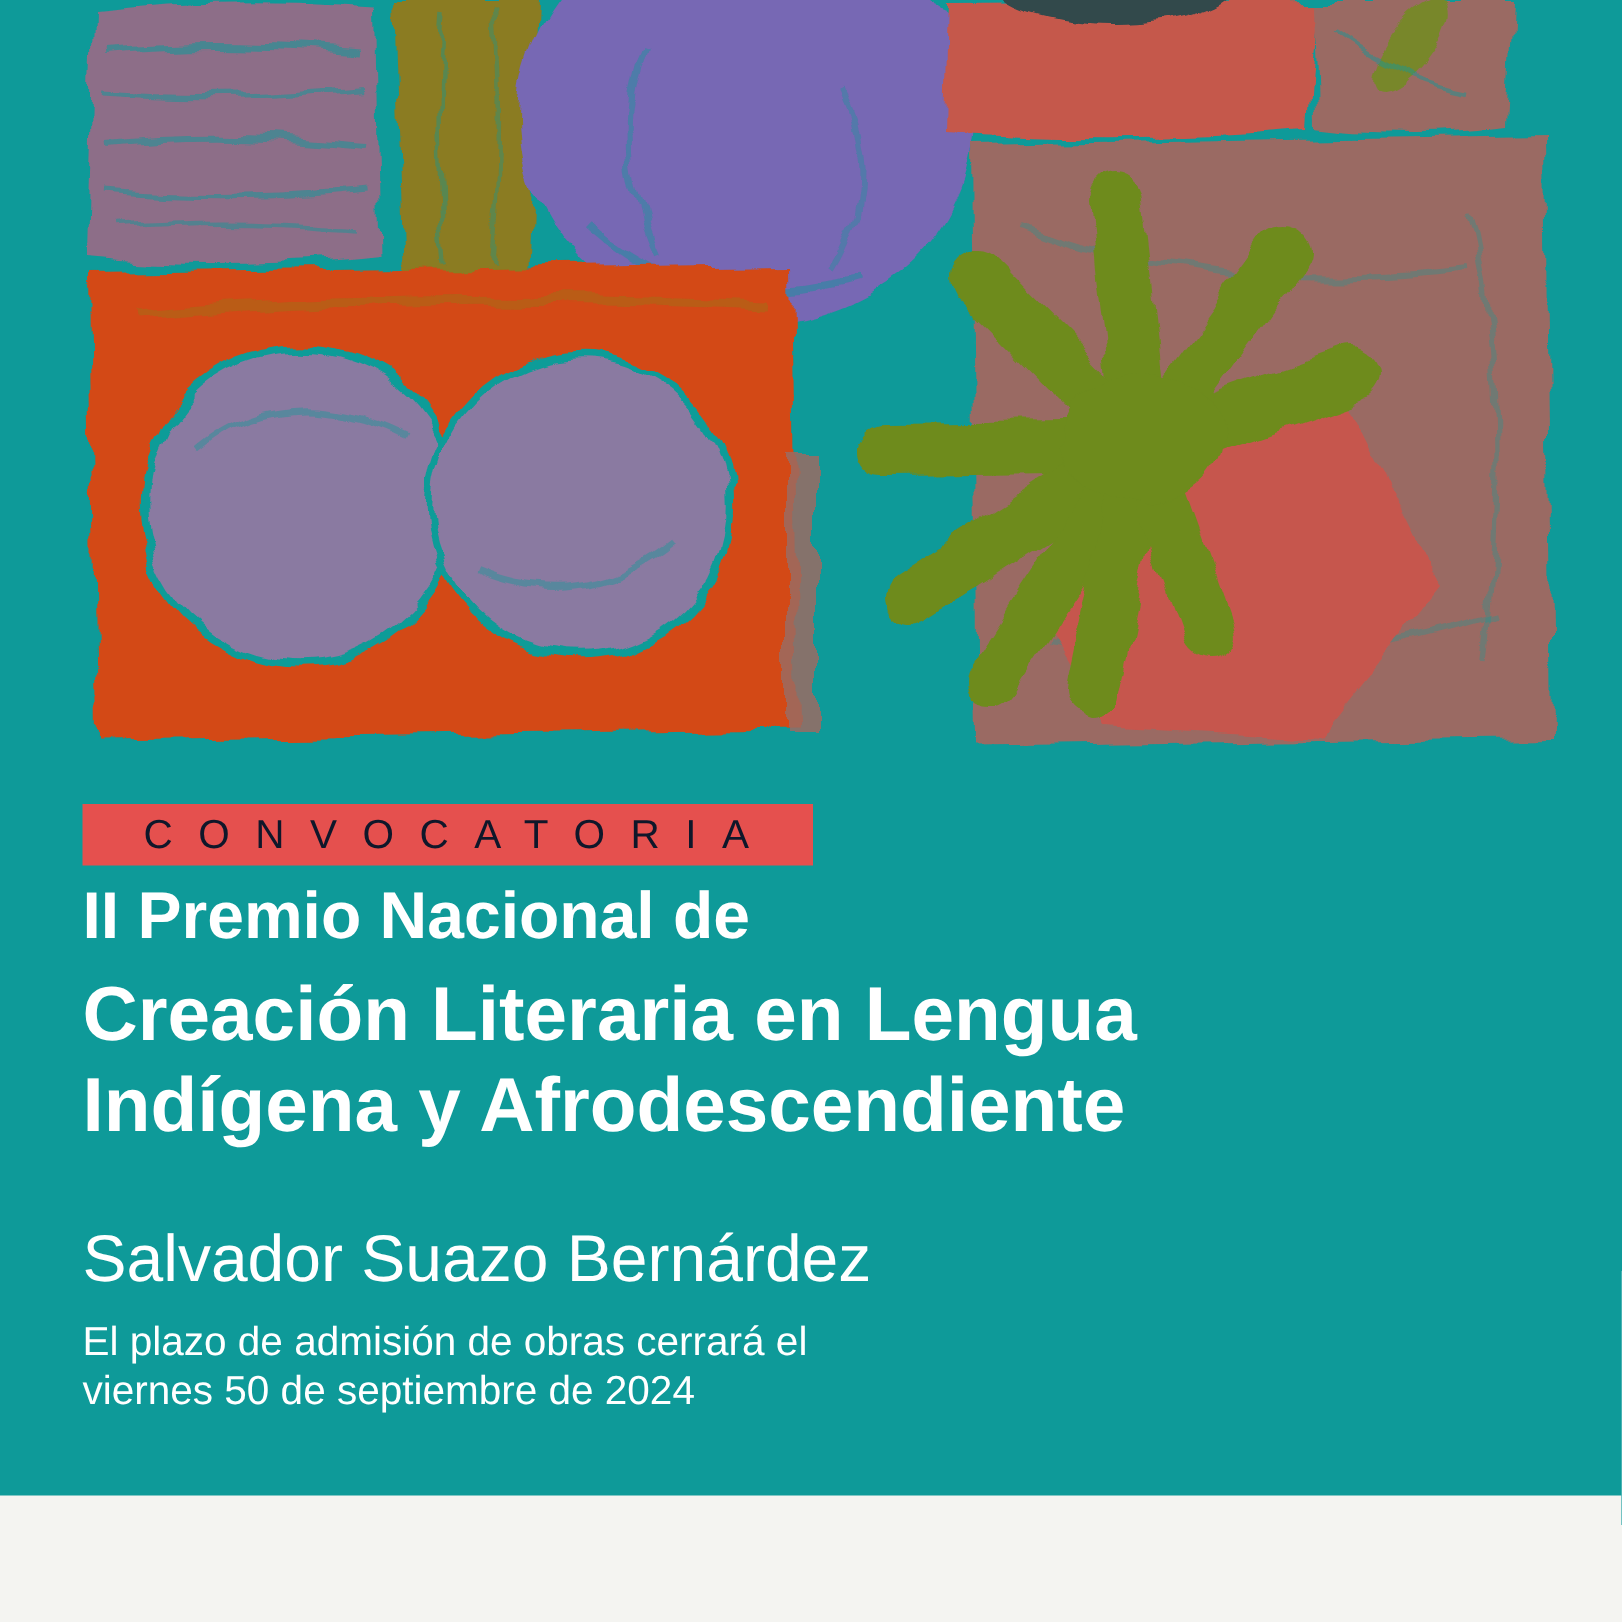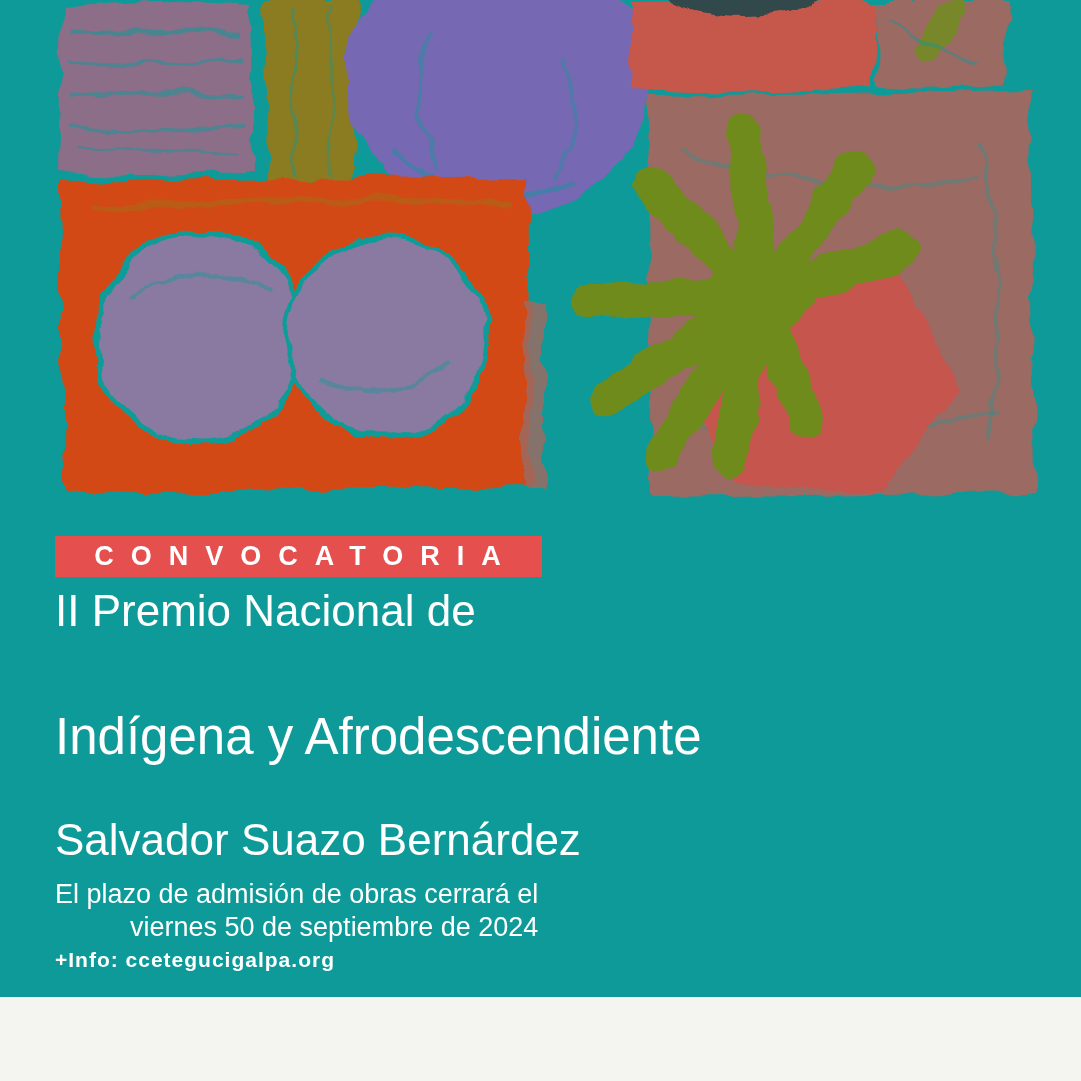--- a/index.html
+++ b/index.html
@@ -7,31 +7,31 @@
   body { font-family:"Liberation Sans", sans-serif; }
   #poster {
     position:relative; width:1081px; height:1081px;
     background:#0E9A99; overflow:hidden;
   }
   #artwork { position:absolute; left:0; top:0; }
 
   
   .badge {
     position:absolute; left:55px; top:536px; width:487px; height:41px;
-    background:#E5504E; color:#ffffff; font-size:27px; font-weight:700;
+    background:#E5504E; color:#0f172a; font-size:27px; font-weight:400;
     letter-spacing:17px; text-align:center; line-height:41px; padding-left:15px;
     white-space:nowrap;
   }
   .title-line { position:absolute; left:55px; color:#FFFFFF; white-space:nowrap; }
-  .t1 { top:586px; font-size:44px; font-weight:400; }
+  .t1 { top:586px; font-size:44px; font-weight:700; }
   .t2 { top:646px; font-size:51px; font-weight:700; }
-  .t3 { top:707px; font-size:51px; font-weight:400; }
+  .t3 { top:707px; font-size:51px; font-weight:700; }
   .t4 { top:773px; font-size:44px; font-weight:400;margin-top:42px; }
   .deadline { position:absolute; left:55px; top:878px; color:#FFFFFF;
-    font-size:27px; line-height:33px; font-weight:400; white-space:nowrap;text-align:right; }
+    font-size:27px; line-height:33px; font-weight:400; white-space:nowrap; }
   .info { position:absolute; left:55px; top:948px; color:#FFFFFF;
     font-size:21px; font-weight:700; letter-spacing:1px; white-space:nowrap; }
 
   
   .footer-band { position:absolute; left:0; top:997px; width:1081px; height:84px;
     background:#F4F4F1; }
 </style>
 </head>
 <body>
 
@@ -110,29 +110,29 @@
         <path d="M90 210 q 180 -16 420 -6" stroke="#8B7B22" stroke-width="6" fill="none" opacity="0.35"></path>
       </g>
 
       <rect x="524" y="302" width="20" height="188" fill="#9A6B63" opacity="0.85"></rect>
     </g>
   </svg>
 
   <div class="badge">CONVOCATORIA</div>
 
   <div class="title-line t1">II Premio Nacional de</div>
+  <div class="title-line t2">Creación Literaria en Lengua</div>
   <div class="title-line t3">Indígena y Afrodescendiente</div>
   <div class="title-line t4">Salvador Suazo Bernárdez</div>
 
   <div class="deadline">
     <div>El plazo de admisión de obras cerrará el</div>
     <div>viernes 50 de septiembre de 2024</div>
   </div>
 
-  <div class="info">+Info: ccetegucigalpa.org</div>
 
   <div class="footer-band">
 
     
     
 
     
     
 
     

